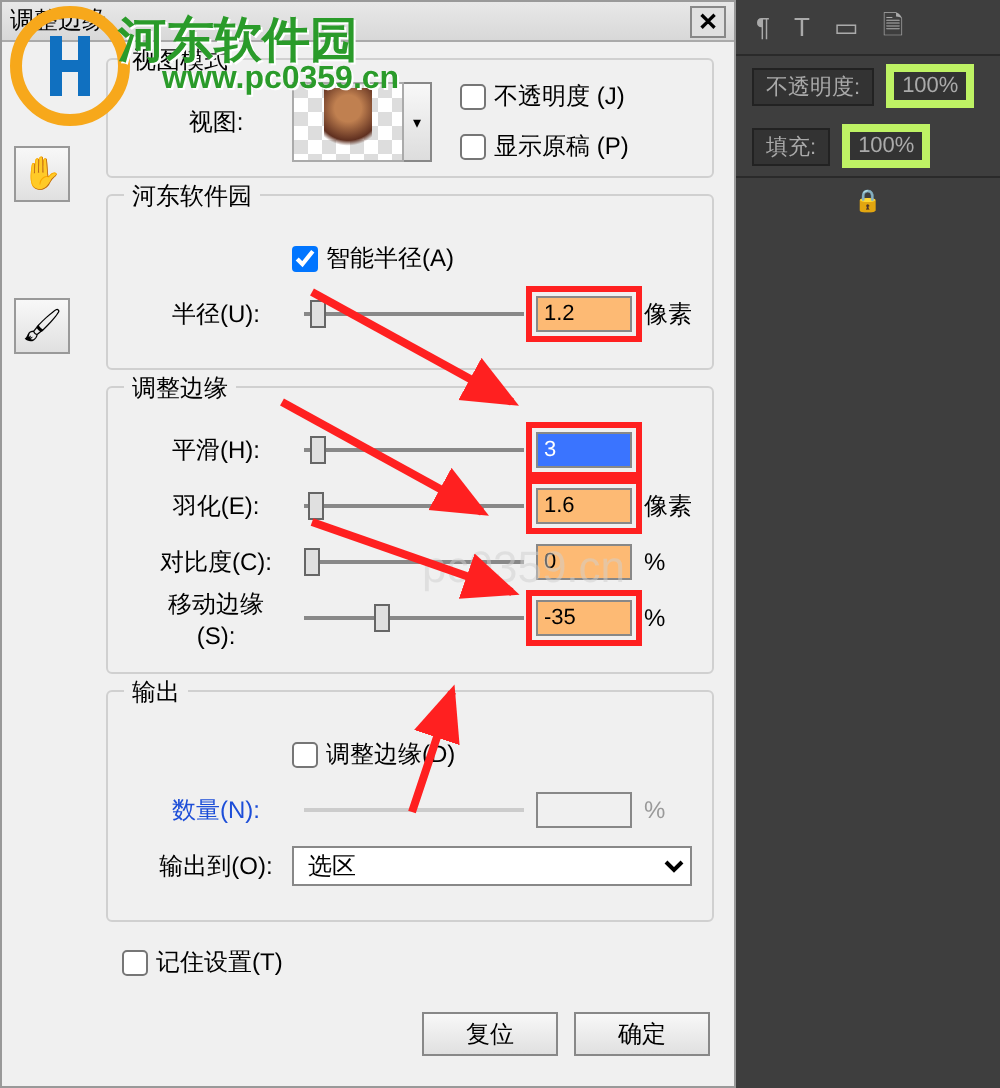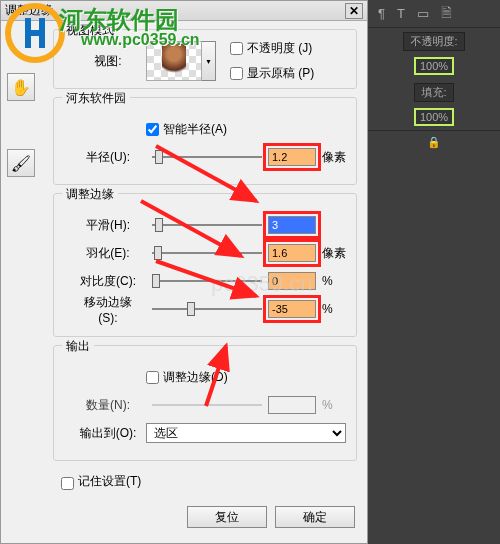--- a/index.html
+++ b/index.html
@@ -28,33 +28,33 @@
 .slider-track { position: absolute; top: 8px; left: 0; right: 0; height: 2px; background: #888; }
 .slider-thumb { position: absolute; top: 2px; width: 8px; height: 14px; background: #e0e0e0; border: 1px solid #666; }
 .num { width: 48px; height: 18px; border: 1px solid #888; background: #fdba74; font-size: 11px; padding: 0 3px; }
 .num.ro { background: #f0f0f0; color: #888; }
 .unit { width: 24px; text-align: left; margin-left: 6px; }
 .redbox { outline: 3px solid #ff2020; outline-offset: 2px; }
 .tool-icon { position: absolute; width: 28px; height: 28px; border: 1px solid #999; background: linear-gradient(#f8f8f8,#e0e0e0); display: flex; align-items: center; justify-content: center; font-size: 16px; }
 .select-box { height: 20px; border: 1px solid #888; background: #fff; font-size: 12px; padding: 0 3px; }
 
 .bottom-btns { display: flex; gap: 8px; justify-content: flex-end; padding: 6px 12px; }
-.btn { width: 80px; height: 22px; border: 1px solid #888; background: linear-gradient(#f8f8f8,#e0e0e0); font-size: 12px; cursor: pointer; }
+.btn { width: 68px; height: 22px; border: 1px solid #888; background: linear-gradient(#f8f8f8,#e0e0e0); font-size: 12px; cursor: pointer; }
 
 .right-panel { position: absolute; left: 368px; top: 0; right: 0; bottom: 0; background: #3e3e3e; color: #aaa; font-size: 11px; }
 .rp-iconbar { height: 28px; display: flex; align-items: center; gap: 12px; padding: 0 10px; border-bottom: 1px solid #2a2a2a; }
 .rp-iconbar span { font-size: 13px; }
-.rp-row { display: flex; align-items: center; padding: 4px 8px; gap: 6px; flex-direction: column; }
+.rp-row { display: flex; align-items: center; padding: 4px 8px; gap: 6px; }
 .rp-dd { background: #333; border: 1px solid #222; padding: 1px 6px; display: inline-flex; align-items: center; gap: 4px; }
-.rp-val { background: #333; border: 2px solid #bef264; padding: 1px 4px; }
+.rp-val { background: #333; border: 4px solid #bef264; padding: 1px 4px; }
 .rp-lock { display: flex; align-items: center; justify-content: center; height: 24px; border-top: 1px solid #2a2a2a; }
 
 .arrow { position: absolute; pointer-events: none; z-index: 8; }
 
-.remember-row { margin-left: 50px; padding: 4px 0; display: flex; align-items: flex-end; font-size: 12px; }
+.remember-row { margin-left: 50px; padding: 4px 0; display: flex; align-items: center; font-size: 12px; }
 </style>
 </head>
 <body>
 
 <div class="right-panel">
   <div class="rp-iconbar">
     <span>¶</span>
     <span>T</span>
     <span>▭</span>
     <span>🗎</span>
@@ -177,21 +177,21 @@
       </div>
     </div>
 
     <div class="grp">
       <span class="grp-title">输出</span>
       <div class="row" style="margin-left:70px;">
         <input type="checkbox" class="cb" style="">
         <span>调整边缘(D)</span>
       </div>
       <div class="row">
-        <span class="lbl" style="color:#404040;">数量(N):</span>
+        <span class="lbl" style="color:#1d4ed8;">数量(N):</span>
         <div class="slider">
             <div class="slider-track" style="background:#ccc;"></div>
           </div>
         <input class="num ro" disabled="" value="" style="">
         <span class="unit" style="color:#999;">%</span>
       </div>
       <div class="row">
         <span class="lbl">输出到(O):</span>
         <select class="select-box" style="flex:1;">
           <option>选区</option>

